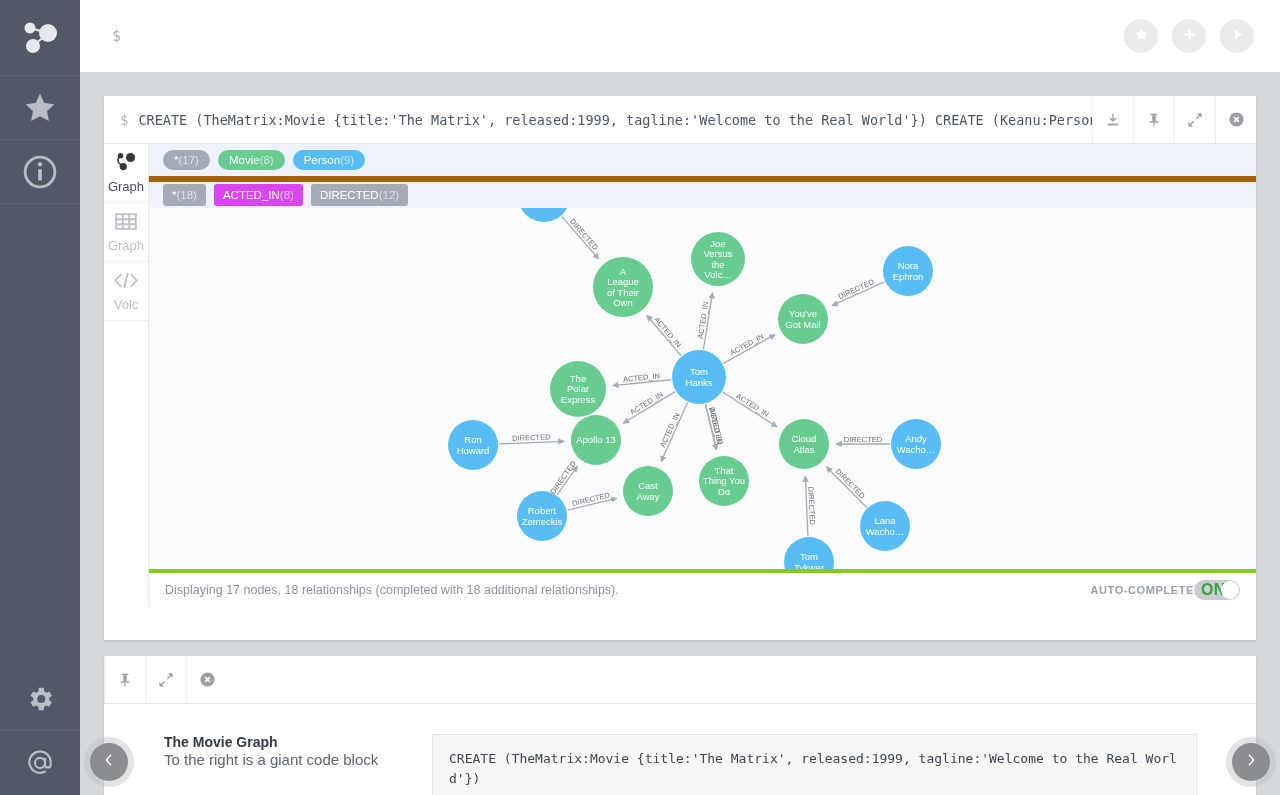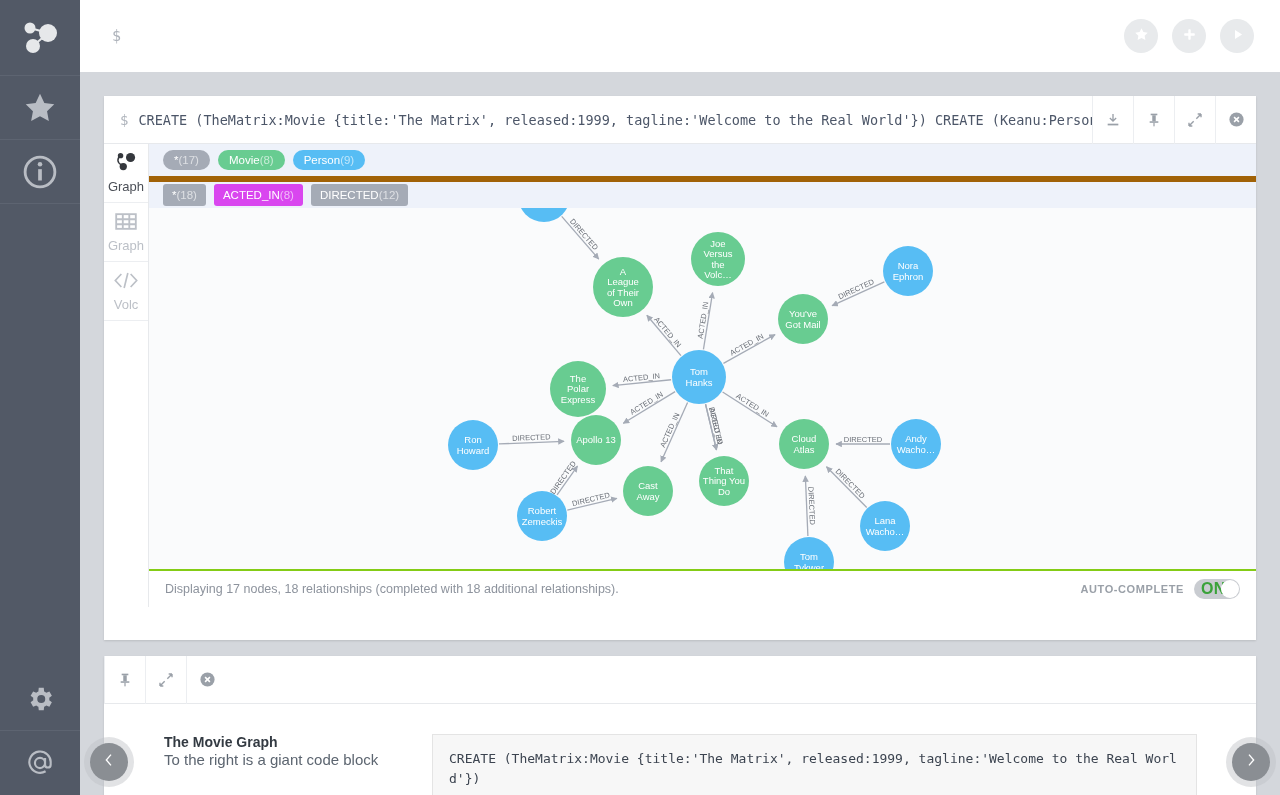--- a/index.html
+++ b/index.html
@@ -115,25 +115,25 @@
     white-space: nowrap; line-height: 14px;
   }
   .pill .cnt { opacity: 0.62; }
   .pill.rel { border-radius: 3px; padding: 4px 9px; font-size: 11.5px; }
 
   #canvas { position: absolute; left: 0; top: 64px; width: 100%; bottom: 0; overflow: hidden; }
   #canvas svg { display: block; }
 
   .frame-status {
     position: absolute; left: 0; bottom: 0; width: 100%; height: 38px;
-    border-top: 2px solid #84cc16;
+    border-top: 4px solid #84cc16;
     display: flex; align-items: center; background: #fff;
   }
   .status-text { margin-left: 16px; font-size: 12.5px; color: #8d939d; }
-  .status-right { margin-left: auto; margin-right: 16px; display: flex; align-items: center; gap: 10px; }
+  .status-right { margin-left: auto; margin-right: 16px; display: flex; align-items: center; }
   .ac-label { font-size: 11px; letter-spacing: 0.6px; color: #9aa0a8; font-weight: bold; }
   .toggle {
     width: 46px; height: 20px; border-radius: 10px; background: #c9ccd1;
     display: flex; align-items: center; cursor: pointer; position: relative;
   }
   .toggle .tg-on { font-size: 16px; font-weight: bold; color: #3aa23a; margin-left: 7px; letter-spacing: .4px; }
   .toggle .knob {
     position: absolute; right: 1px; top: 1px;
     width: 18px; height: 18px; border-radius: 50%; background: #fff;
   }

